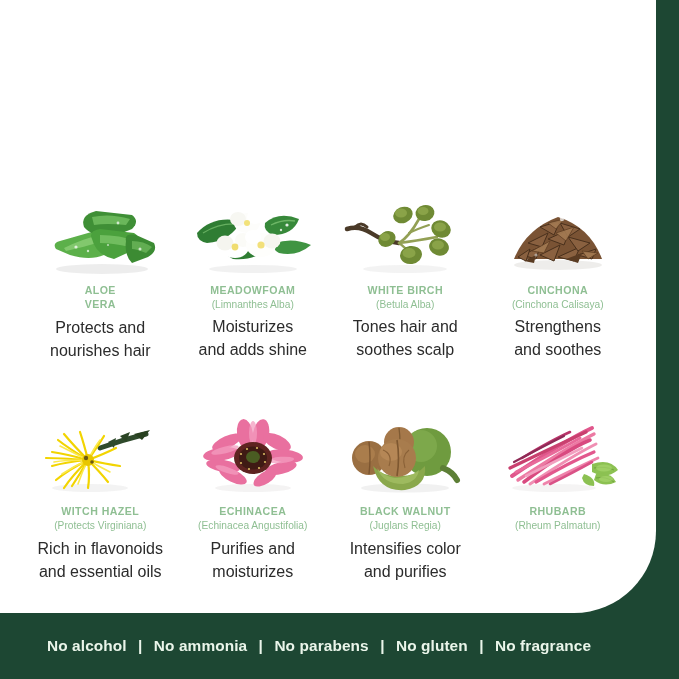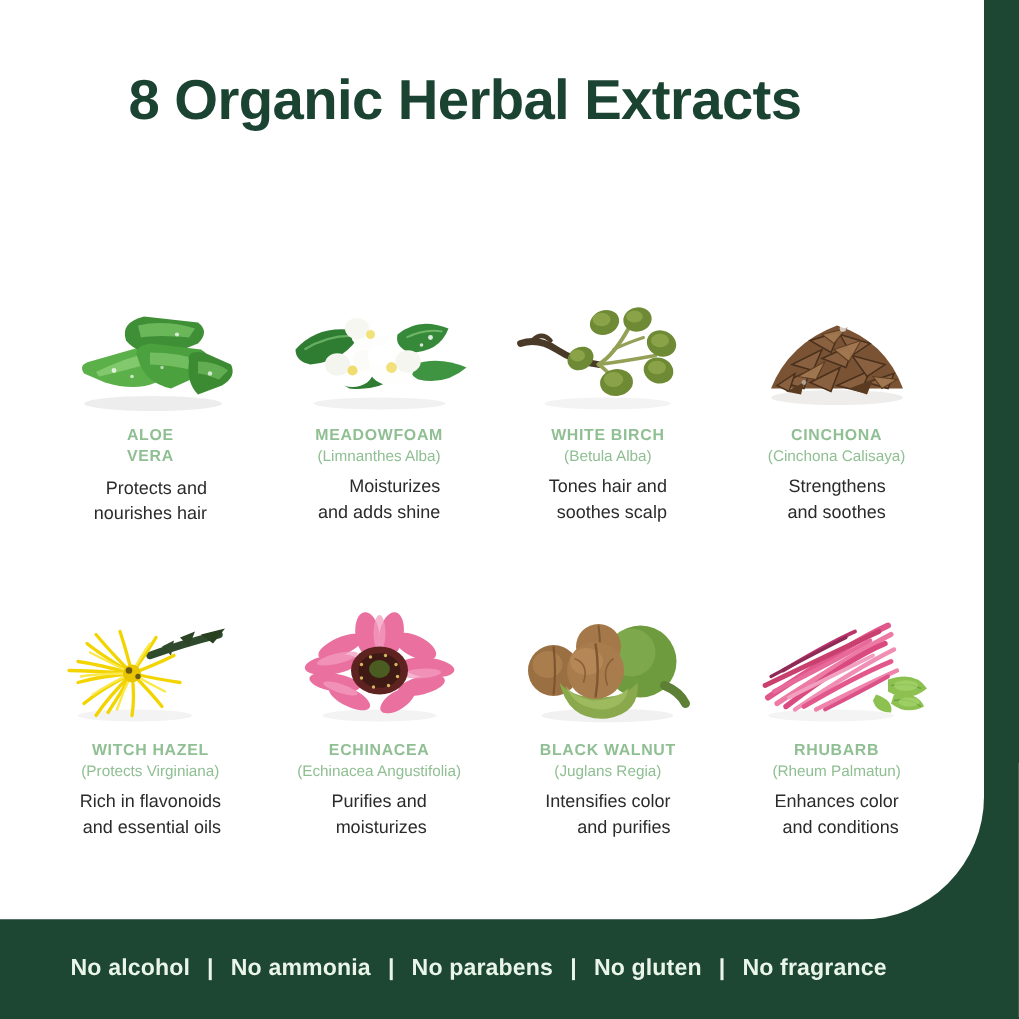--- a/index.html
+++ b/index.html
@@ -69,23 +69,23 @@
     text-transform: uppercase;
   }
   .latin {
     font-size: 10.2px;
     color: #8fbf93;
     line-height: 1.32;
     margin-top: 0px;
   }
   .desc {
     margin-top: 5px;
-    font-size: 12px;
+    font-size: 16px;
     color: #2b2b2b;
-    text-align: right;
+    text-align: center;
     line-height: 1.42;
   }
   
   .footer {
     position: absolute;
     left: 0; top: 613px;
     width: 679px; height: 66px;
     background: #1d4733;
     display: flex;
     align-items: center;
@@ -101,21 +101,20 @@
   .sep { display: inline-block; padding: 0 7px; color: #eaf5ea; }
 </style>
 </head>
 <body>
 
 <div class="poster">
 
   <div class="card"></div>
 
   <div class="header">
-    <div class="title-main">8 Organic Herbal Extracts</div>
   </div>
 
   <div class="grid">
 
     <div class="item">
       <div class="art">
         <svg width="120" height="84" viewBox="0 0 120 84">
           <ellipse cx="62" cy="76" rx="46" ry="5" fill="#d8d8d8" opacity=".45"></ellipse>
           <path d="M30 62 L16 56 Q12 50 20 48 L62 36 Q72 36 70 46 L64 62 Q50 68 30 62 Z" fill="#5cb04a"></path>
           <path d="M24 55 Q42 46 66 40 L64 48 Q44 54 26 58 Z" fill="#8fd07a" opacity=".75"></path>
@@ -404,24 +403,20 @@
             <path d="M100 64 Q110 62 118 68"></path>
           </g>
           <g fill="#a7d56c" opacity=".7">
             <ellipse cx="108" cy="54" rx="8" ry="3.5"></ellipse>
             <ellipse cx="110" cy="65" rx="7" ry="3"></ellipse>
           </g>
         </svg>
       </div>
       <div class="name">RHUBARB</div>
       <div class="latin">(Rheum Palmatun)</div>
-      <div class="desc">
-        <span>Enhances color</span><br>
-        <span>and conditions</span>
-      </div>
     </div>
 
   </div>
 
   <div class="footer">
     <div class="footer-text">
       <span>No alcohol</span>
       <span class="sep">|</span>
       <span>No ammonia</span>
       <span class="sep">|</span>

